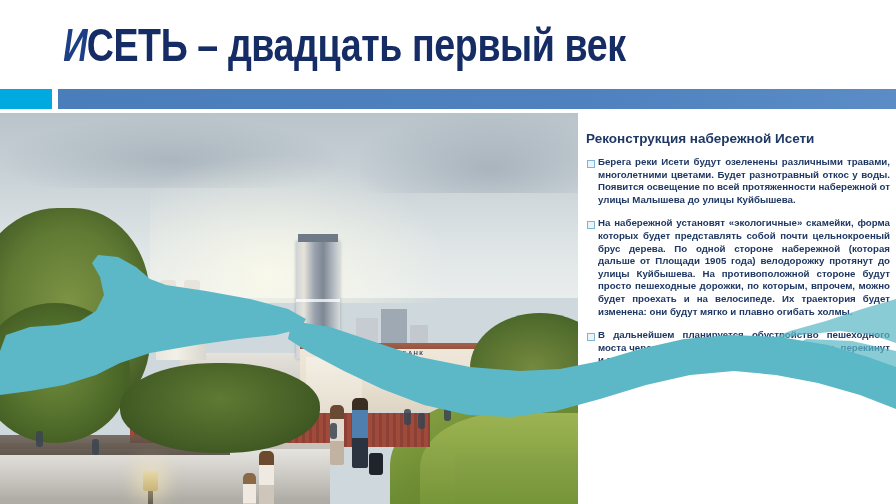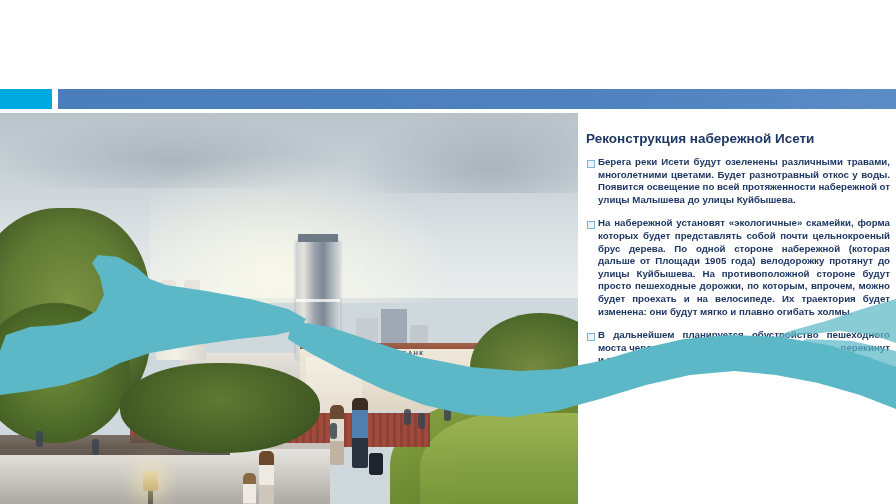--- a/index.html
+++ b/index.html
@@ -160,20 +160,23 @@
 
   
   .wave{position:absolute;left:0;top:113px;width:896px;height:391px;pointer-events:none;}
   .wave svg{display:block;width:896px;height:391px;}
 </style>
 </head>
 <body>
 
 <div id="slide">
 
+  <div class="header">
+    <div class="title"><span class="logo-i">И</span><span>СЕТЬ – двадцать первый век</span></div>
+  </div>
   <div class="bar-cyan"></div>
   <div class="bar-blue"></div>
 
   <div class="photo">
     <div class="sky"></div>
     <div class="cloud-a"></div>
     <div class="cloud-b"></div>
     <div class="sky-haze"></div>
 
     <div class="lowrow"></div>

